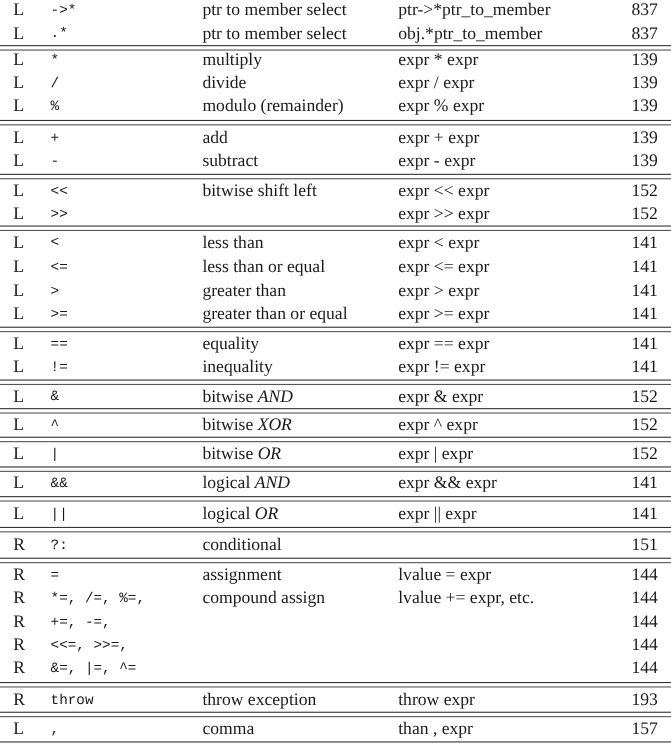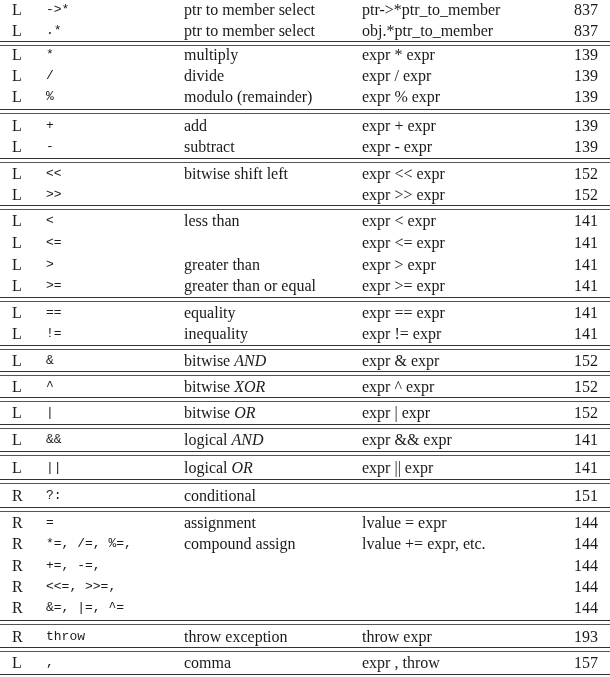--- a/index.html
+++ b/index.html
@@ -95,20 +95,21 @@
   <div class="row" style="top:210px">
     <span class="c assoc">L</span>
     <span class="c op">&lt;</span>
     <span class="c fn">less than</span>
     <span class="c use">expr &lt; expr</span>
     <span class="c pg">141</span>
   </div>
   <div class="row" style="top:232px">
     <span class="c assoc">L</span>
     <span class="c op">&lt;=</span>
+    <span class="c fn">less than or equal</span>
     <span class="c use">expr &lt;= expr</span>
     <span class="c pg">141</span>
   </div>
   <div class="row" style="top:254px">
     <span class="c assoc">L</span>
     <span class="c op">&gt;</span>
     <span class="c fn">greater than</span>
     <span class="c use">expr &gt; expr</span>
     <span class="c pg">141</span>
   </div>
@@ -233,17 +234,17 @@
     <span class="c fn">throw exception</span>
     <span class="c use">throw expr</span>
     <span class="c pg">193</span>
   </div>
   <div class="sep" style="top:647px"></div>
 
   <div class="row" style="top:652px">
     <span class="c assoc">L</span>
     <span class="c op">,</span>
     <span class="c fn">comma</span>
-    <span class="c use">expr , throw</span>
+    <span class="c use">than , expr</span>
     <span class="c pg">157</span>
   </div>
   <div class="bottom" style="top:674px"></div>
 </div>
 
 </body></html>

